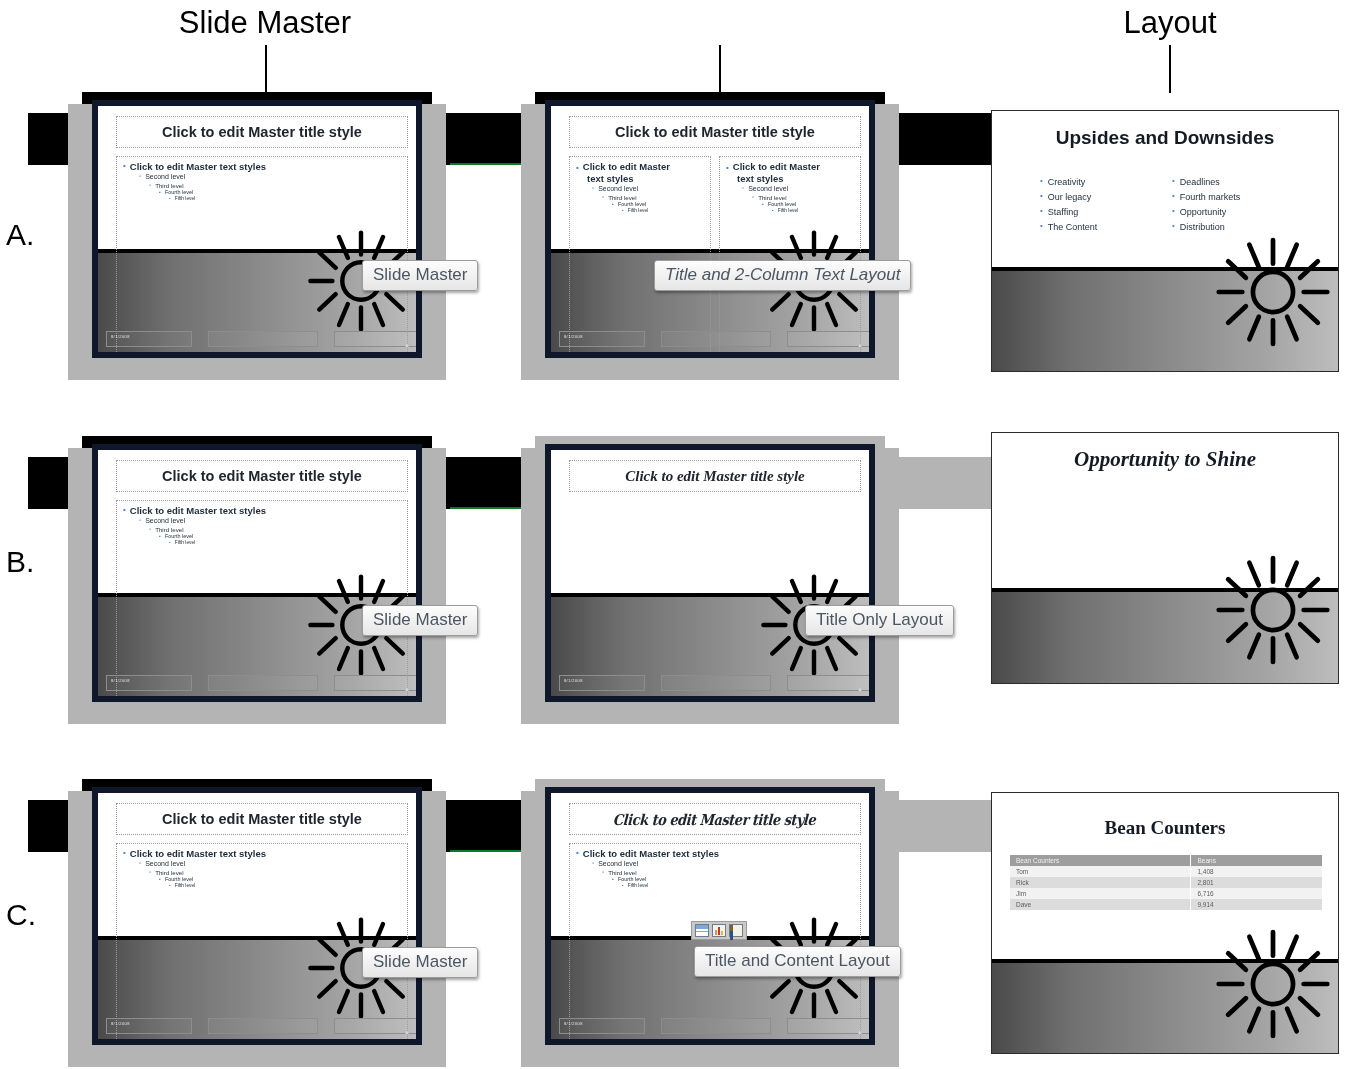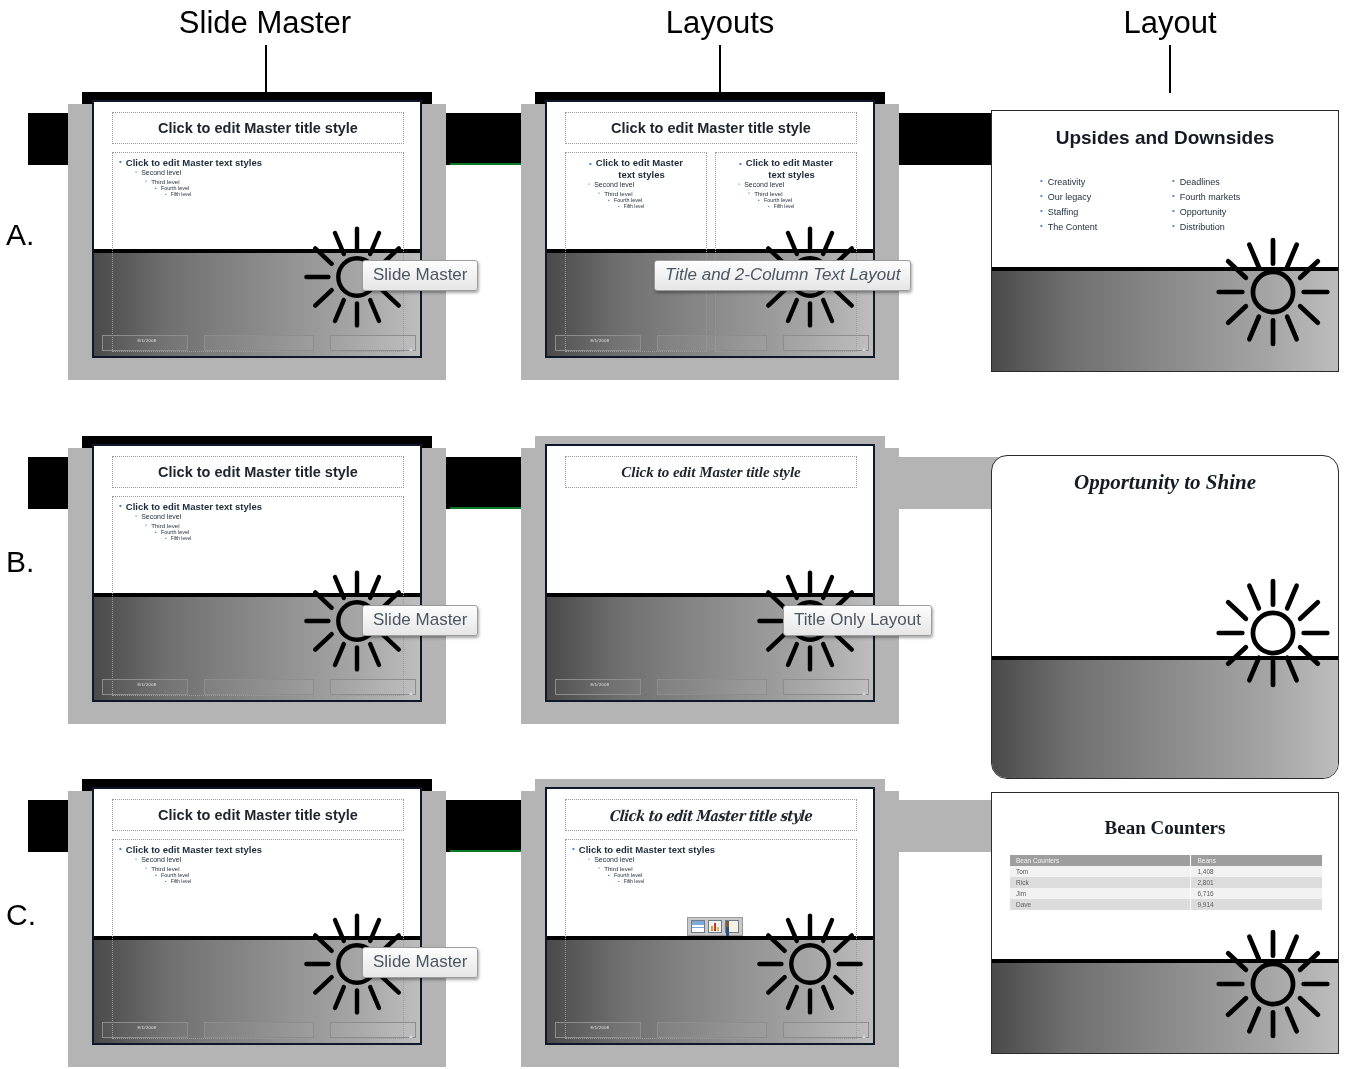--- a/index.html
+++ b/index.html
@@ -57,24 +57,23 @@
     width:100%;height:calc(100% - 12px);
     box-sizing:border-box;
   }
   .panel.dark .frame{background:#b4b4b4;}
   .panel.lightframe .frame{background:#b4b4b4;}
 
   
   .slide{
     position:absolute;
     background:#ffffff;
-    border:2px solid #0f172a;
+    border:6px solid #0f172a;
     box-sizing:border-box;
     overflow:hidden;
-    text-align:center;
   }
 
   
   .bg-band{
     position:absolute;left:0;right:0;bottom:0;height:44%;
     background:linear-gradient(90deg,#4a4a4a 0%,#6f6f6f 22%,#8e8e8e 55%,#a5a5a5 80%,#bdbdbd 100%);
   }
   .ridge{
     position:absolute;left:0;right:0;height:4px;background:#000;
   }
@@ -180,21 +179,20 @@
   .dtable .colsep{border-left:1px solid #ffffff;}
 </style>
 </head>
 <body>
 
 <div class="stage">
 
   <div class="col-header" style="left:95px;top:5px;width:340px;">Slide Master</div>
   <div class="leader" style="left:265px;top:45px;height:48px;"></div>
 
-  <div class="col-header" style="left:550px;top:5px;width:340px;">Layouts</div>
   <div class="leader" style="left:719px;top:45px;height:48px;"></div>
 
   <div class="col-header" style="left:1000px;top:5px;width:340px;">Layout</div>
   <div class="leader" style="left:1169px;top:45px;height:48px;"></div>
 
   <div class="row-letter" style="left:6px;top:218px;">A.</div>
   <div class="row-letter" style="left:6px;top:545px;">B.</div>
   <div class="row-letter" style="left:6px;top:898px;">C.</div>
 
   <div class="ribbon black" style="left:28px;top:113px;width:120px;height:52px;">
@@ -549,23 +547,23 @@
         <div class="ph-box" style="left:8px;width:86px;">
           <div class="ph-date">8/1/2008</div>
         </div>
         <div class="ph-box" style="left:110px;width:110px;"></div>
         <div class="ph-box" style="left:236px;width:86px;"></div>
         <div class="ph-num">▲</div>
       </div>
     </div>
   </div>
 
-  <div class="tooltip" style="left:783px;top:605px;">Title Only Layout</div>
-
-  <div class="fslide" style="left:991px;top:455px;width:348px;height:324px;border-radius:16px;">
+  <div class="tooltip" style="left:805px;top:605px;">Title Only Layout</div>
+
+  <div class="fslide" style="left:991px;top:432px;width:348px;height:252px;">
     <div class="bg-band" style="height:38%;"></div>
     <div class="ridge" style="top:62%;"></div>
 
     <div class="ftitle serif" style="top:14px;font-size:21px;">Opportunity to Shine</div>
 
     <div class="sun" style="left:222px;top:118px;width:118px;height:118px;">
       <svg viewBox="0 0 100 100" width="118" height="118" aria-hidden="true">
         <circle cx="50" cy="50" r="17" fill="none" stroke="#000" stroke-width="4"></circle>
         <g stroke="#000" stroke-width="4" stroke-linecap="round" fill="none">
           <path d="M50 26 L50 6"></path>
@@ -736,20 +734,21 @@
         <div class="ph-box" style="left:8px;width:86px;">
           <div class="ph-date">8/1/2008</div>
         </div>
         <div class="ph-box" style="left:110px;width:110px;"></div>
         <div class="ph-box" style="left:236px;width:86px;"></div>
         <div class="ph-num">▲</div>
       </div>
     </div>
   </div>
 
+  <div class="tooltip" style="left:694px;top:946px;">Title and Content Layout</div>
 
   <div class="fslide" style="left:991px;top:792px;width:348px;height:262px;">
     <div class="bg-band" style="height:36%;"></div>
     <div class="ridge" style="top:64%;"></div>
 
     <div class="ftitle serif" style="top:24px;font-size:19px;font-style:normal;">Bean Counters</div>
 
     <table class="dtable" style="left:18px;top:62px;width:312px;">
       <thead>
         <tr>

